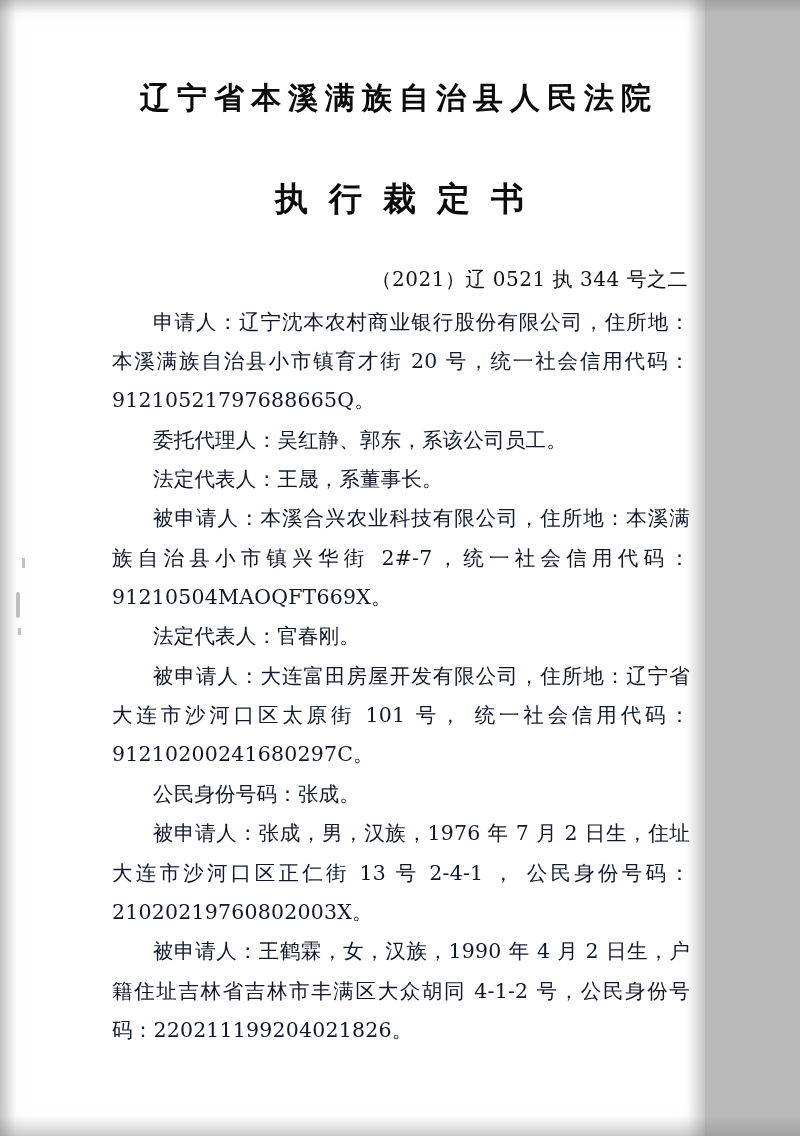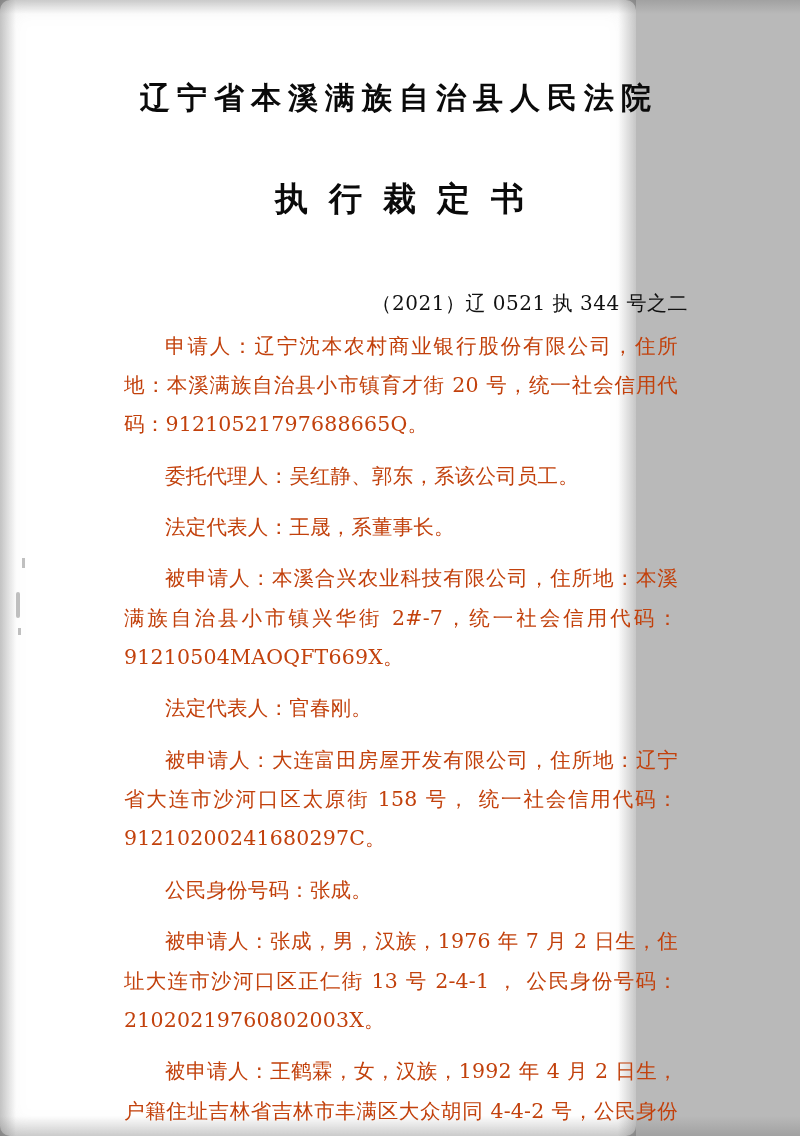--- a/index.html
+++ b/index.html
@@ -8,25 +8,24 @@
     background: #b9b9b9;
   }
   body {
     width: 800px;
     height: 1136px;
     overflow: hidden;
     font-family: "DejaVu Serif", "Liberation Serif", serif;
   }
   .page {
     position: relative;
-    width: 636px;
+    width: 705px;
     height: 1136px;
     background: #ffffff;
     box-sizing: border-box;
-    border-radius: 10px;
   }
   
   .page::before {
     content: "";
     position: absolute;
     inset: 0;
     pointer-events: none;
     box-shadow: inset 0 0 26px rgba(120,120,120,0.22);
   }
   .scan-edge-left {
@@ -79,33 +78,33 @@
     text-align: center;
     color: #0a0a0a;
     margin-top: 58px;
     padding-left: 18px;
   }
 
   .case-no {
     font-size: 20px;
     text-align: right;
     color: #111;
-    margin-top: 68px;
+    margin-top: 44px;
     letter-spacing: 0.5px;
     padding-right: 2px;
   }
 
   .para {
     font-size: 20.5px;
     line-height: 1.92;
-    color: #c2410c;
+    color: #0f172a;
     text-align: justify;
     text-justify: inter-ideograph;
     text-indent: 2em;
-    margin: 12px;
+    margin: 0;
     letter-spacing: 0.2px;
   }
   .para.first {
     margin-top: 10px;
   }
 
   
   .mark {
     position: absolute;
     background: #8d8d8d;
@@ -131,18 +130,18 @@
   <div class="content">
     <div class="court-title">辽宁省本溪满族自治县人民法院</div>
     <div class="doc-type">执行裁定书</div>
     <div class="case-no">（2021）辽 0521 执 344 号之二</div>
 
     <p class="para first">申请人：辽宁沈本农村商业银行股份有限公司，住所地：本溪满族自治县小市镇育才街 20 号，统一社会信用代码：91210521797688665Q。</p>
     <p class="para">委托代理人：吴红静、郭东，系该公司员工。</p>
     <p class="para">法定代表人：王晟，系董事长。</p>
     <p class="para">被申请人：本溪合兴农业科技有限公司，住所地：本溪满族自治县小市镇兴华街 2#-7，统一社会信用代码：91210504MAOQFT669X。</p>
     <p class="para">法定代表人：官春刚。</p>
-    <p class="para">被申请人：大连富田房屋开发有限公司，住所地：辽宁省大连市沙河口区太原街 158 号， 统一社会信用代码：91210200241680297C。</p>
+    <p class="para">被申请人：大连富田房屋开发有限公司，住所地：辽宁省大连市沙河口区太原街 101 号， 统一社会信用代码：91210200241680297C。</p>
     <p class="para">公民身份号码：张成。</p>
     <p class="para">被申请人：张成，男，汉族，1976 年 7 月 2 日生，住址大连市沙河口区正仁街 13 号 2-4-1 ， 公民身份号码：21020219760802003X。</p>
-    <p class="para">被申请人：王鹤霖，女，汉族，1992 年 4 月 2 日生，户籍住址吉林省吉林市丰满区大众胡同 4-4-2 号，公民身份号码：220211199204021826。</p>
+    <p class="para">被申请人：王鹤霖，女，汉族，1990 年 4 月 2 日生，户籍住址吉林省吉林市丰满区大众胡同 4-1-2 号，公民身份号码：220211199204021826。</p>
   </div>
 </div>
 
 </body></html>

